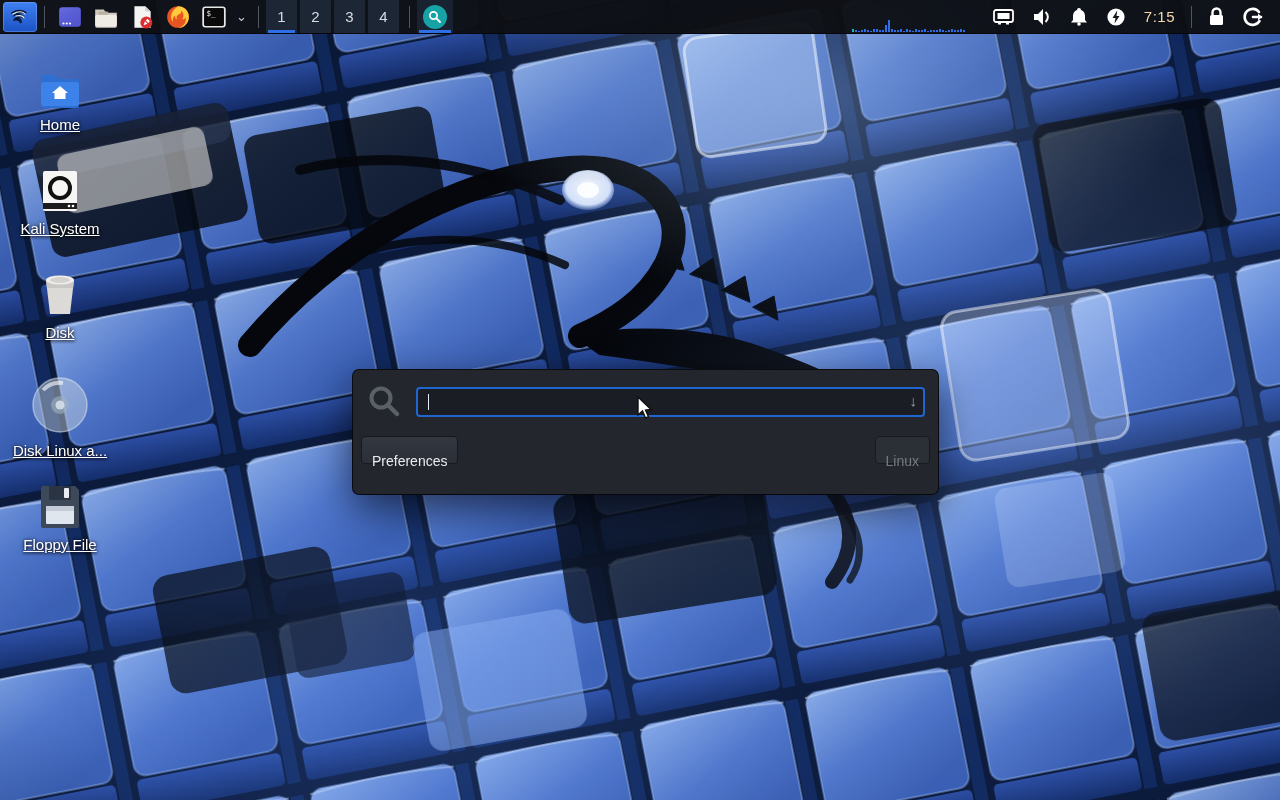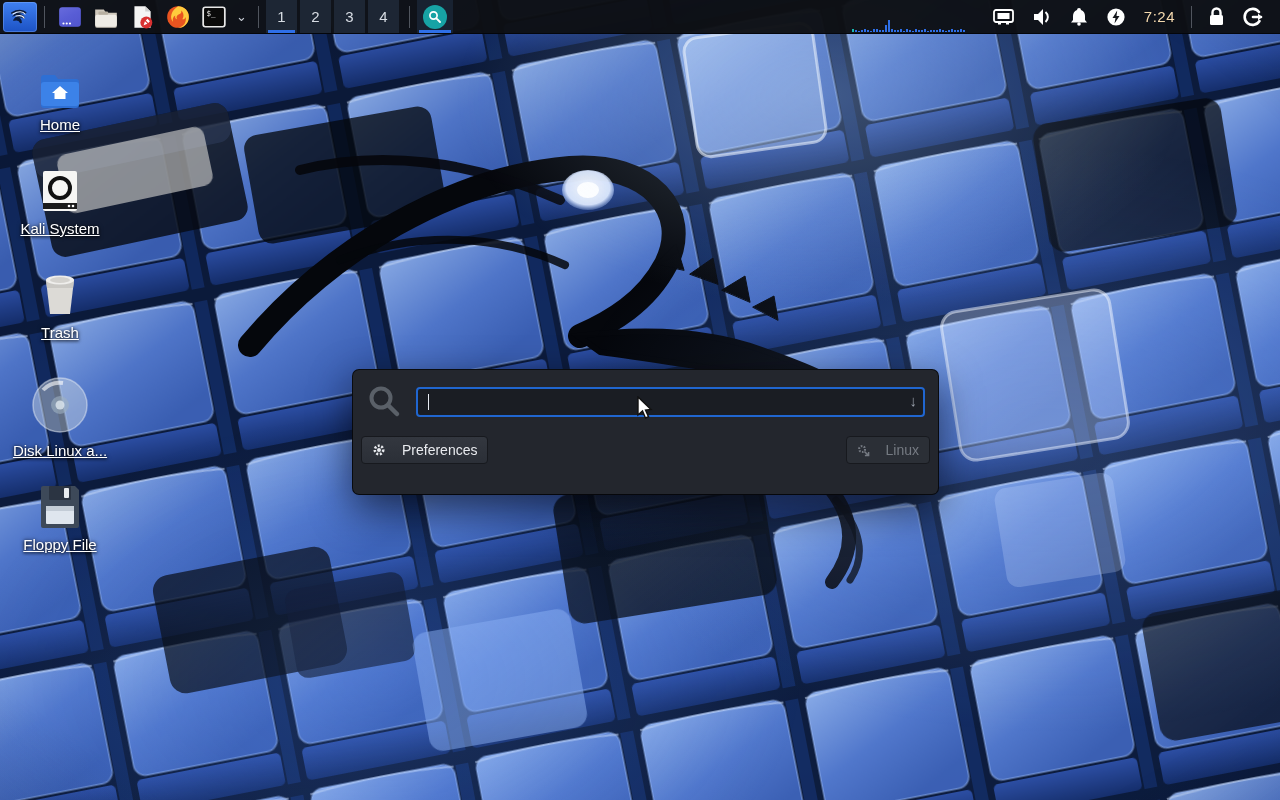--- a/index.html
+++ b/index.html
@@ -71,21 +71,21 @@
   .f-body { display:flex; align-items:center; padding:14px 13px 8px 13px; }
   .f-mag { width:36px; height:36px; margin-right:14px; flex:0 0 auto; }
   .f-inputwrap { position:relative; flex:1; height:30px; }
   .f-input { width:100%; height:30px; background:#1a1d23; border:2px solid #2066d0; border-radius:4px;
     color:#e8eaee; font-size:14px; padding:0 26px 0 11px; outline:none; font-family:inherit; }
   .f-caret { position:absolute; left:12px; top:7px; width:1px; height:16px; background:#e8ecf2; }
   .f-droparrow { position:absolute; right:8px; top:5px; color:#9aa1ab; font-size:15px; }
   .f-actions { display:flex; align-items:center; padding:8px 8px 0 8px; }
   .f-btn { height:28px; display:flex; align-items:center; gap:16px; padding:0 10px;
     background:linear-gradient(180deg,#33373f,#2b2f37); border:1px solid #17191e; border-radius:4px;
-    color:#e8eaee; font-size:14px; }
+    color:#e8eaee; font-size:14px;flex-direction:column; }
   .f-btn.disabled { color:#757a82; background:#2b2f36; }
   .f-spacer { flex:1; }
 
   
   .cursor { position:absolute; z-index:100; }
 </style>
 </head>
 <body>
 
 <div class="desktop">
@@ -284,21 +284,21 @@
           <path d="M9,1 a2,2 0 0 1 2,2 c3,1 4,3.5 4,6 v4 l2,2.5 H1 L3,13 v-4 c0,-2.5 1,-5 4,-6 a2,2 0 0 1 2,-2 Z" fill="#fff"></path>
           <circle cx="9" cy="17" r="1.8" fill="#fff"></circle>
         </svg>
       </div>
       <div class="tray-icon">
         <svg width="20" height="20" viewBox="0 0 20 20">
           <circle cx="10" cy="10" r="8.6" fill="#fff"></circle>
           <path d="M11.2,3.5 L6.5,11 h3 l-1,5.5 L13.5,9 h-3 Z" fill="#14161c"></path>
         </svg>
       </div>
-      <div class="clock">7:24</div>
+      <div class="clock">7:15</div>
       <div class="p-sep"></div>
       <div class="tray-icon">
         <svg width="17" height="19" viewBox="0 0 17 19">
           <path d="M4.5,8 v-2.5 a4,4 0 0 1 8,0 V8" fill="none" stroke="#fff" stroke-width="2.4"></path>
           <rect x="2" y="8" width="13" height="10" rx="1.5" fill="#fff"></rect>
         </svg>
       </div>
       <div class="tray-icon">
         <svg width="20" height="20" viewBox="0 0 20 20">
           <path d="M16,5 a8,8 0 1 0 0.5,9" fill="none" stroke="#fff" stroke-width="2.6" stroke-linecap="round"></path>
@@ -334,21 +334,21 @@
     </div>
     <div class="dicon" style="top:222px">
       <div class="ic">
         <svg width="38" height="42" viewBox="0 0 38 42">
           <path d="M5,6 h28 l-4,34 h-20 Z" fill="#dcdad6"></path>
           <path d="M5,6 h28 l-1,8 h-26 Z" fill="#cac8c4"></path>
           <ellipse cx="19" cy="6" rx="14" ry="4.5" fill="#efeeec"></ellipse>
           <ellipse cx="19" cy="6" rx="10" ry="3" fill="#d4d2ce"></ellipse>
         </svg>
       </div>
-      <div class="lbl">Trash</div>
+      <div class="lbl">Disk</div>
     </div>
     <div class="dicon" style="top:328px">
       <div class="ic" style="height:58px">
         <svg width="58" height="58" viewBox="0 0 58 58">
           <circle cx="29" cy="29" r="27" fill="#cdd6e0" opacity="0.45"></circle>
           <circle cx="29" cy="29" r="27" fill="none" stroke="#e8eef6" stroke-opacity="0.5" stroke-width="1.5"></circle>
           <circle cx="29" cy="29" r="9" fill="#9fb0c2" opacity="0.6"></circle>
           <circle cx="29" cy="29" r="4.5" fill="#dfe7f0" opacity="0.8"></circle>
           <path d="M12,14 a23,23 0 0 1 20,-7" fill="none" stroke="#fff" stroke-opacity="0.6" stroke-width="4"></path>
         </svg>

